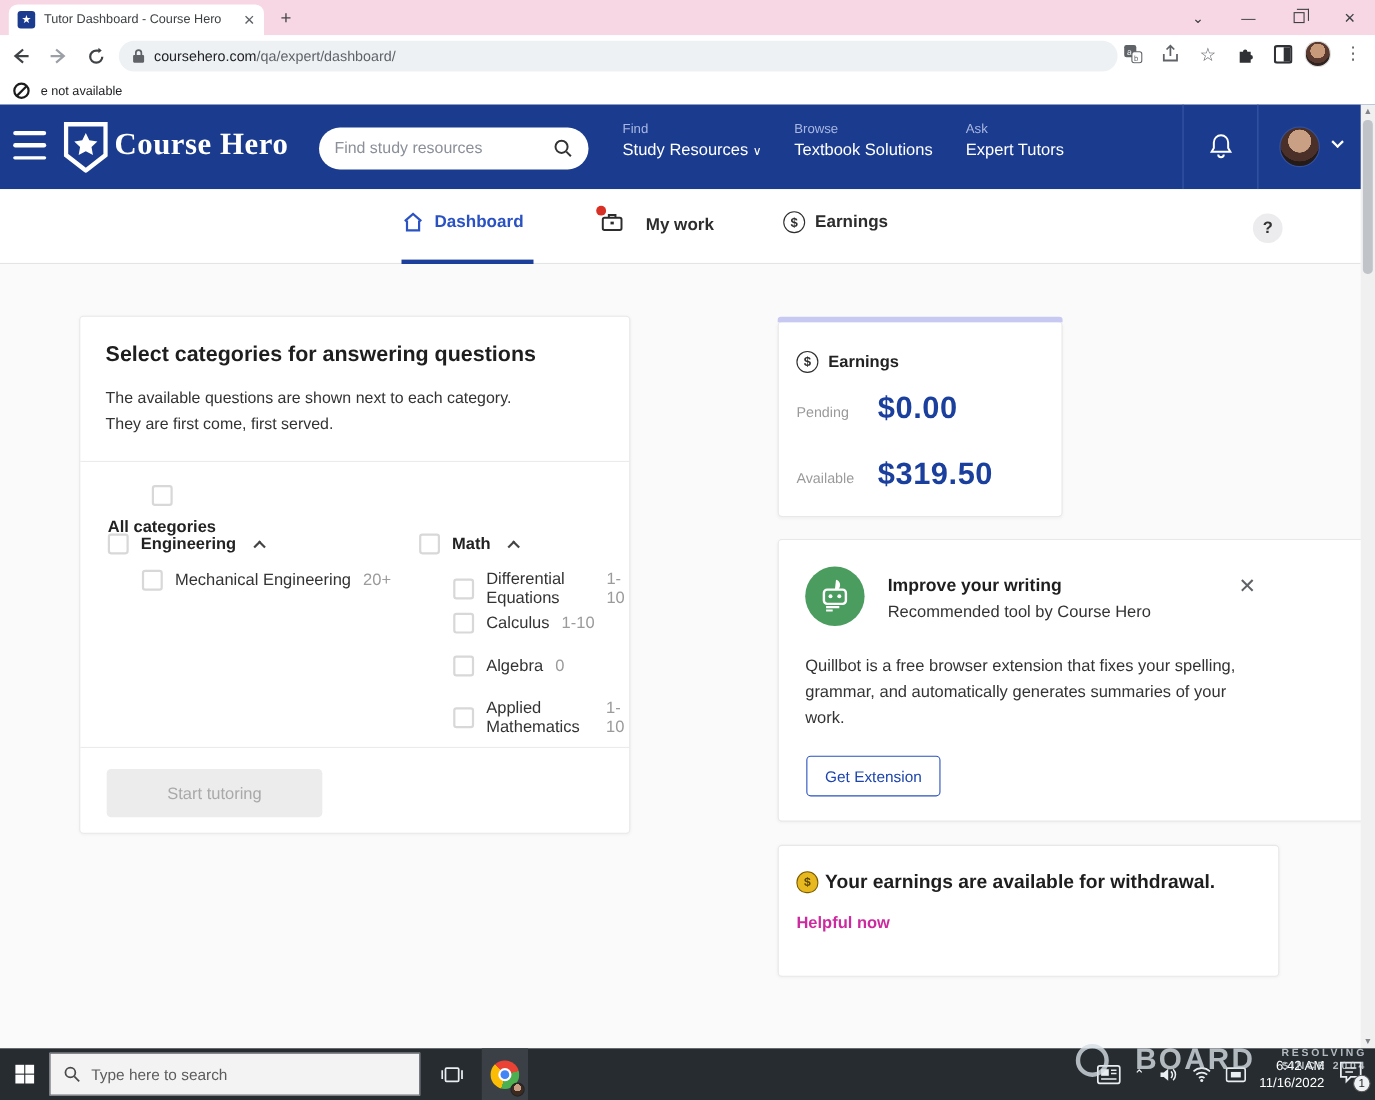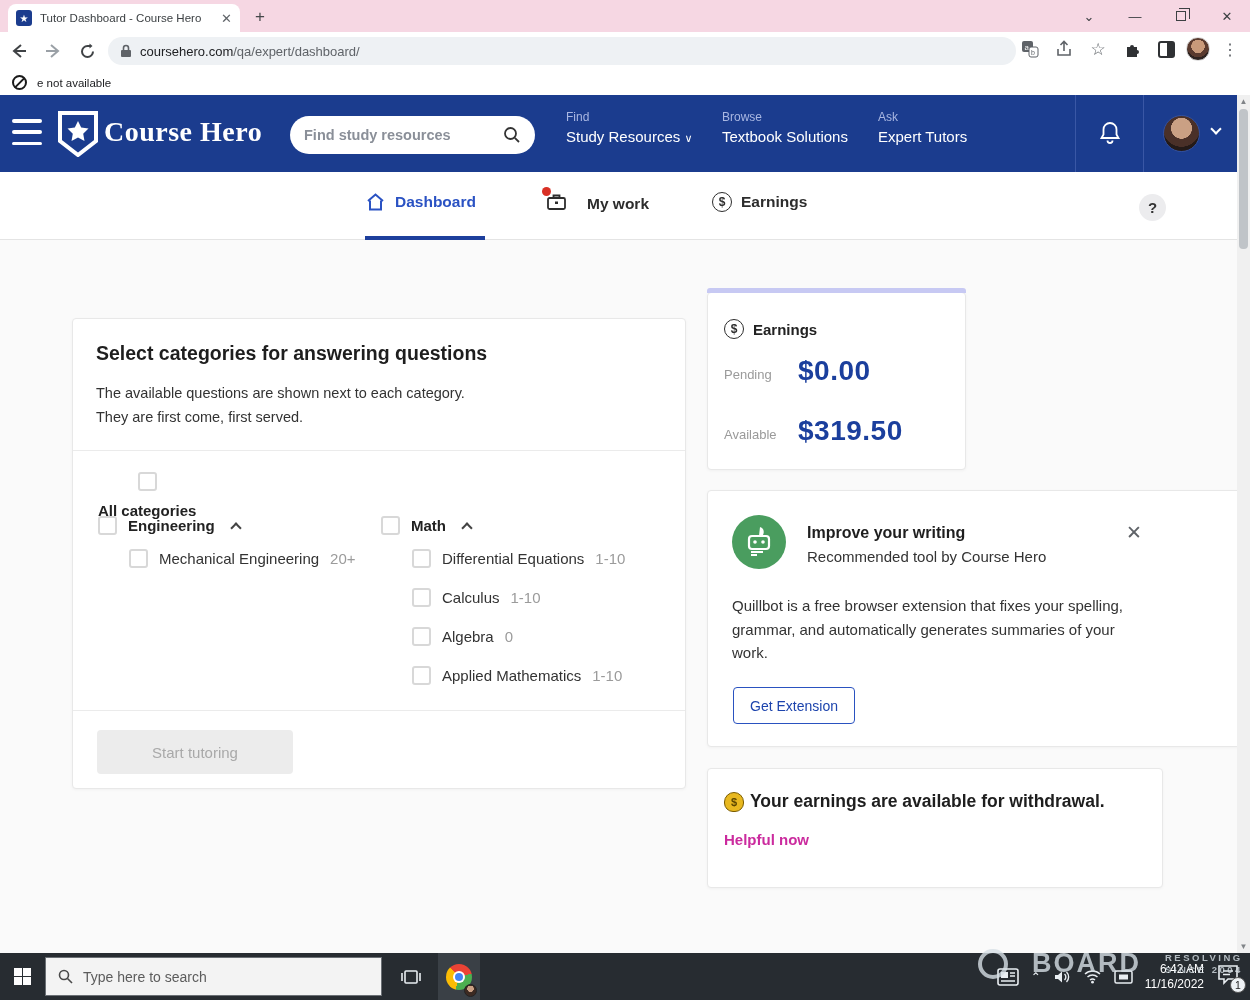--- a/index.html
+++ b/index.html
@@ -36,21 +36,21 @@
   .prohibit-ic::before { content:""; position:absolute; left:-1px; top:4.5px; width:13px; height:2px; background:#1b1b1b; transform:rotate(-45deg); }
   .infobar-text { font-size:11.5px; color:#202124; }
 
   
   .hero-header { position:absolute; left:0; top:95px; width:1250px; height:77px; background:#1b3c8e; }
   .hamburger { position:absolute; left:12px; top:24px; width:30px; height:26px; display:flex; flex-direction:column; justify-content:space-between; }
   .hamburger span { display:block; height:3.5px; background:#fff; border-radius:2px; }
   .logo-shield { position:absolute; left:58px; top:16px; }
   .brand-text { position:absolute; left:104px; top:21px; font-family:"Liberation Serif", serif; font-weight:bold; font-size:28px; color:#ffffff; letter-spacing:0.5px; }
   .hero-search { position:absolute; left:290px; top:21px; width:245px; height:38px; background:#fff; border-radius:19px; display:flex; align-items:center; padding:0 14px; }
-  .hero-search-ph { font-size:14.5px; color:#8a8f98; flex:1;font-weight:bold; }
+  .hero-search-ph { font-size:14.5px; color:#8a8f98; flex:1; }
   .hero-nav-item { position:absolute; top:15px; }
   .hero-nav-eyebrow { font-size:12px; color:#a9b7e2; margin-bottom:4px; }
   .hero-nav-label { font-size:15px; color:#ffffff; }
   .hero-divider { position:absolute; top:0; width:1px; height:77px; background:#3a57a5; }
   .bell-wrap { position:absolute; left:1094px; top:22px; width:32px; height:32px; display:flex; align-items:center; justify-content:center; }
   .hero-avatar { position:absolute; left:1163px; top:20px; width:37px; height:37px; border-radius:50%; background:radial-gradient(circle at 50% 35%, #caa084 0 36%, #4a3028 37% 64%, #241a18 65%); border:1px solid #33509e; }
   .hero-caret { position:absolute; left:1212px; top:30px; width:8px; height:8px; border-left:2px solid #fff; border-bottom:2px solid #fff; transform:rotate(-45deg); }
 
   
   .subnav { position:absolute; left:0; top:172px; width:1237px; height:68px; background:#ffffff; border-bottom:1px solid #e4e4e4; }
@@ -59,21 +59,21 @@
   .active-underline { position:absolute; left:365px; top:64px; width:120px; height:4px; background:#1d3f9c; }
   .reddot { position:absolute; left:-4px; top:-5px; width:9px; height:9px; background:#d93025; border-radius:50%; }
   .coin-ic { width:20px; height:20px; border:1.6px solid #2d2d2d; border-radius:50%; display:flex; align-items:center; justify-content:center; font-size:12px; font-weight:bold; color:#2d2d2d; }
   .help-btn { position:absolute; left:1139px; top:194px; width:27px; height:27px; border-radius:50%; background:#ececee; color:#333; font-size:15px; font-weight:bold; display:flex; align-items:center; justify-content:center; }
 
   
   .card { position:absolute; background:#fff; border:1px solid #e8e8e8; border-radius:4px; box-shadow:0 1px 3px rgba(0,0,0,0.04); }
   .accent { position:absolute; left:-1px; top:-5px; width:calc(100% + 2px); height:5px; border-radius:3px 3px 0 0; }
 
   
-  .cat-card { left:72px; top:287px; width:614px; height:471px;margin-top:31px; }
+  .cat-card { left:72px; top:287px; width:501px; height:471px; }
   .cat-title { position:absolute; left:23px; top:23px; font-size:19.5px; font-weight:bold; color:#1e1e1e; }
   .cat-sub { position:absolute; left:23px; font-size:14.5px; color:#333; }
   .cat-div { position:absolute; left:0; width:100%; height:1px; background:#ebebeb; }
   .cbrow { position:absolute; display:flex; align-items:center; gap:11px; }
   .cb { width:19px; height:19px; border:2px solid #d8d8d8; border-radius:3px; background:#fff; flex:none; }
   .cb-label-bold { font-size:15px; font-weight:bold; color:#222; }
   .cb-label { font-size:15px; color:#333; }
   .cb-count { font-size:15px; color:#9b9b9b; }
   .caret-up { width:8px; height:8px; border-left:2px solid #444; border-top:2px solid #444; transform:rotate(45deg); margin-left:6px; margin-top:4px; }
   .start-btn { position:absolute; left:24px; top:411px; width:196px; height:44px; background:#ececec; border:none; border-radius:4px; font-size:15px; color:#a9a9a9; font-family:"Liberation Sans",sans-serif; }

